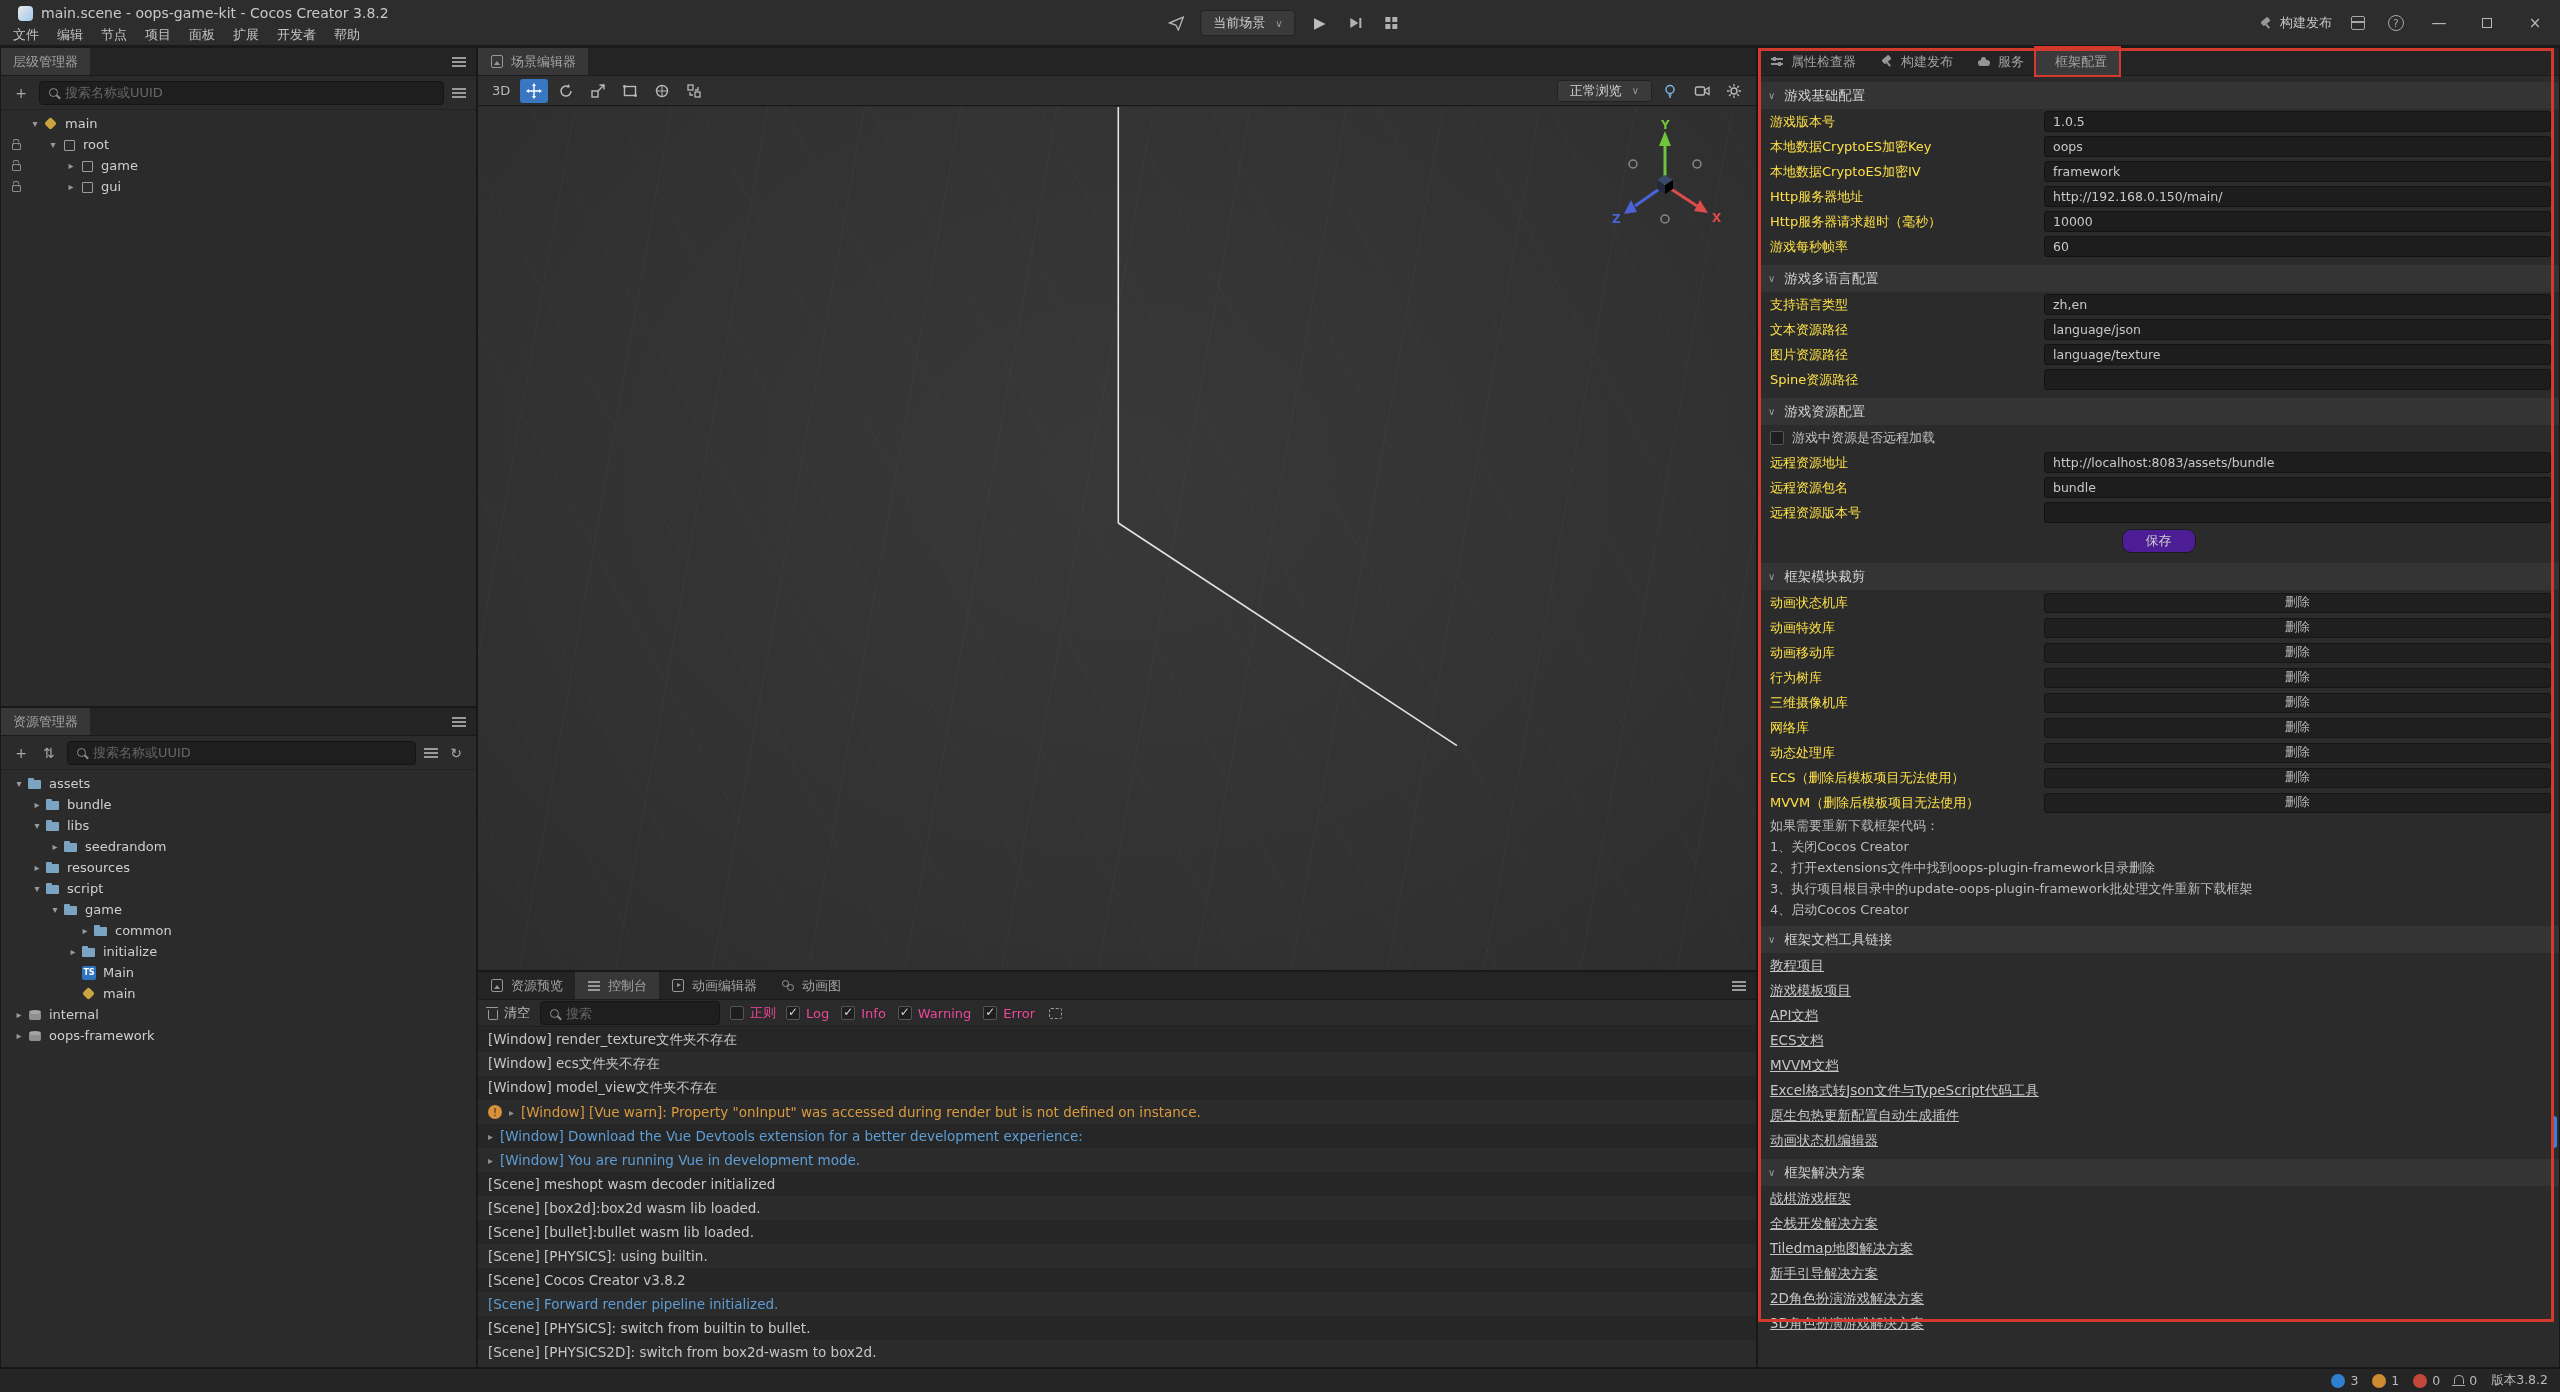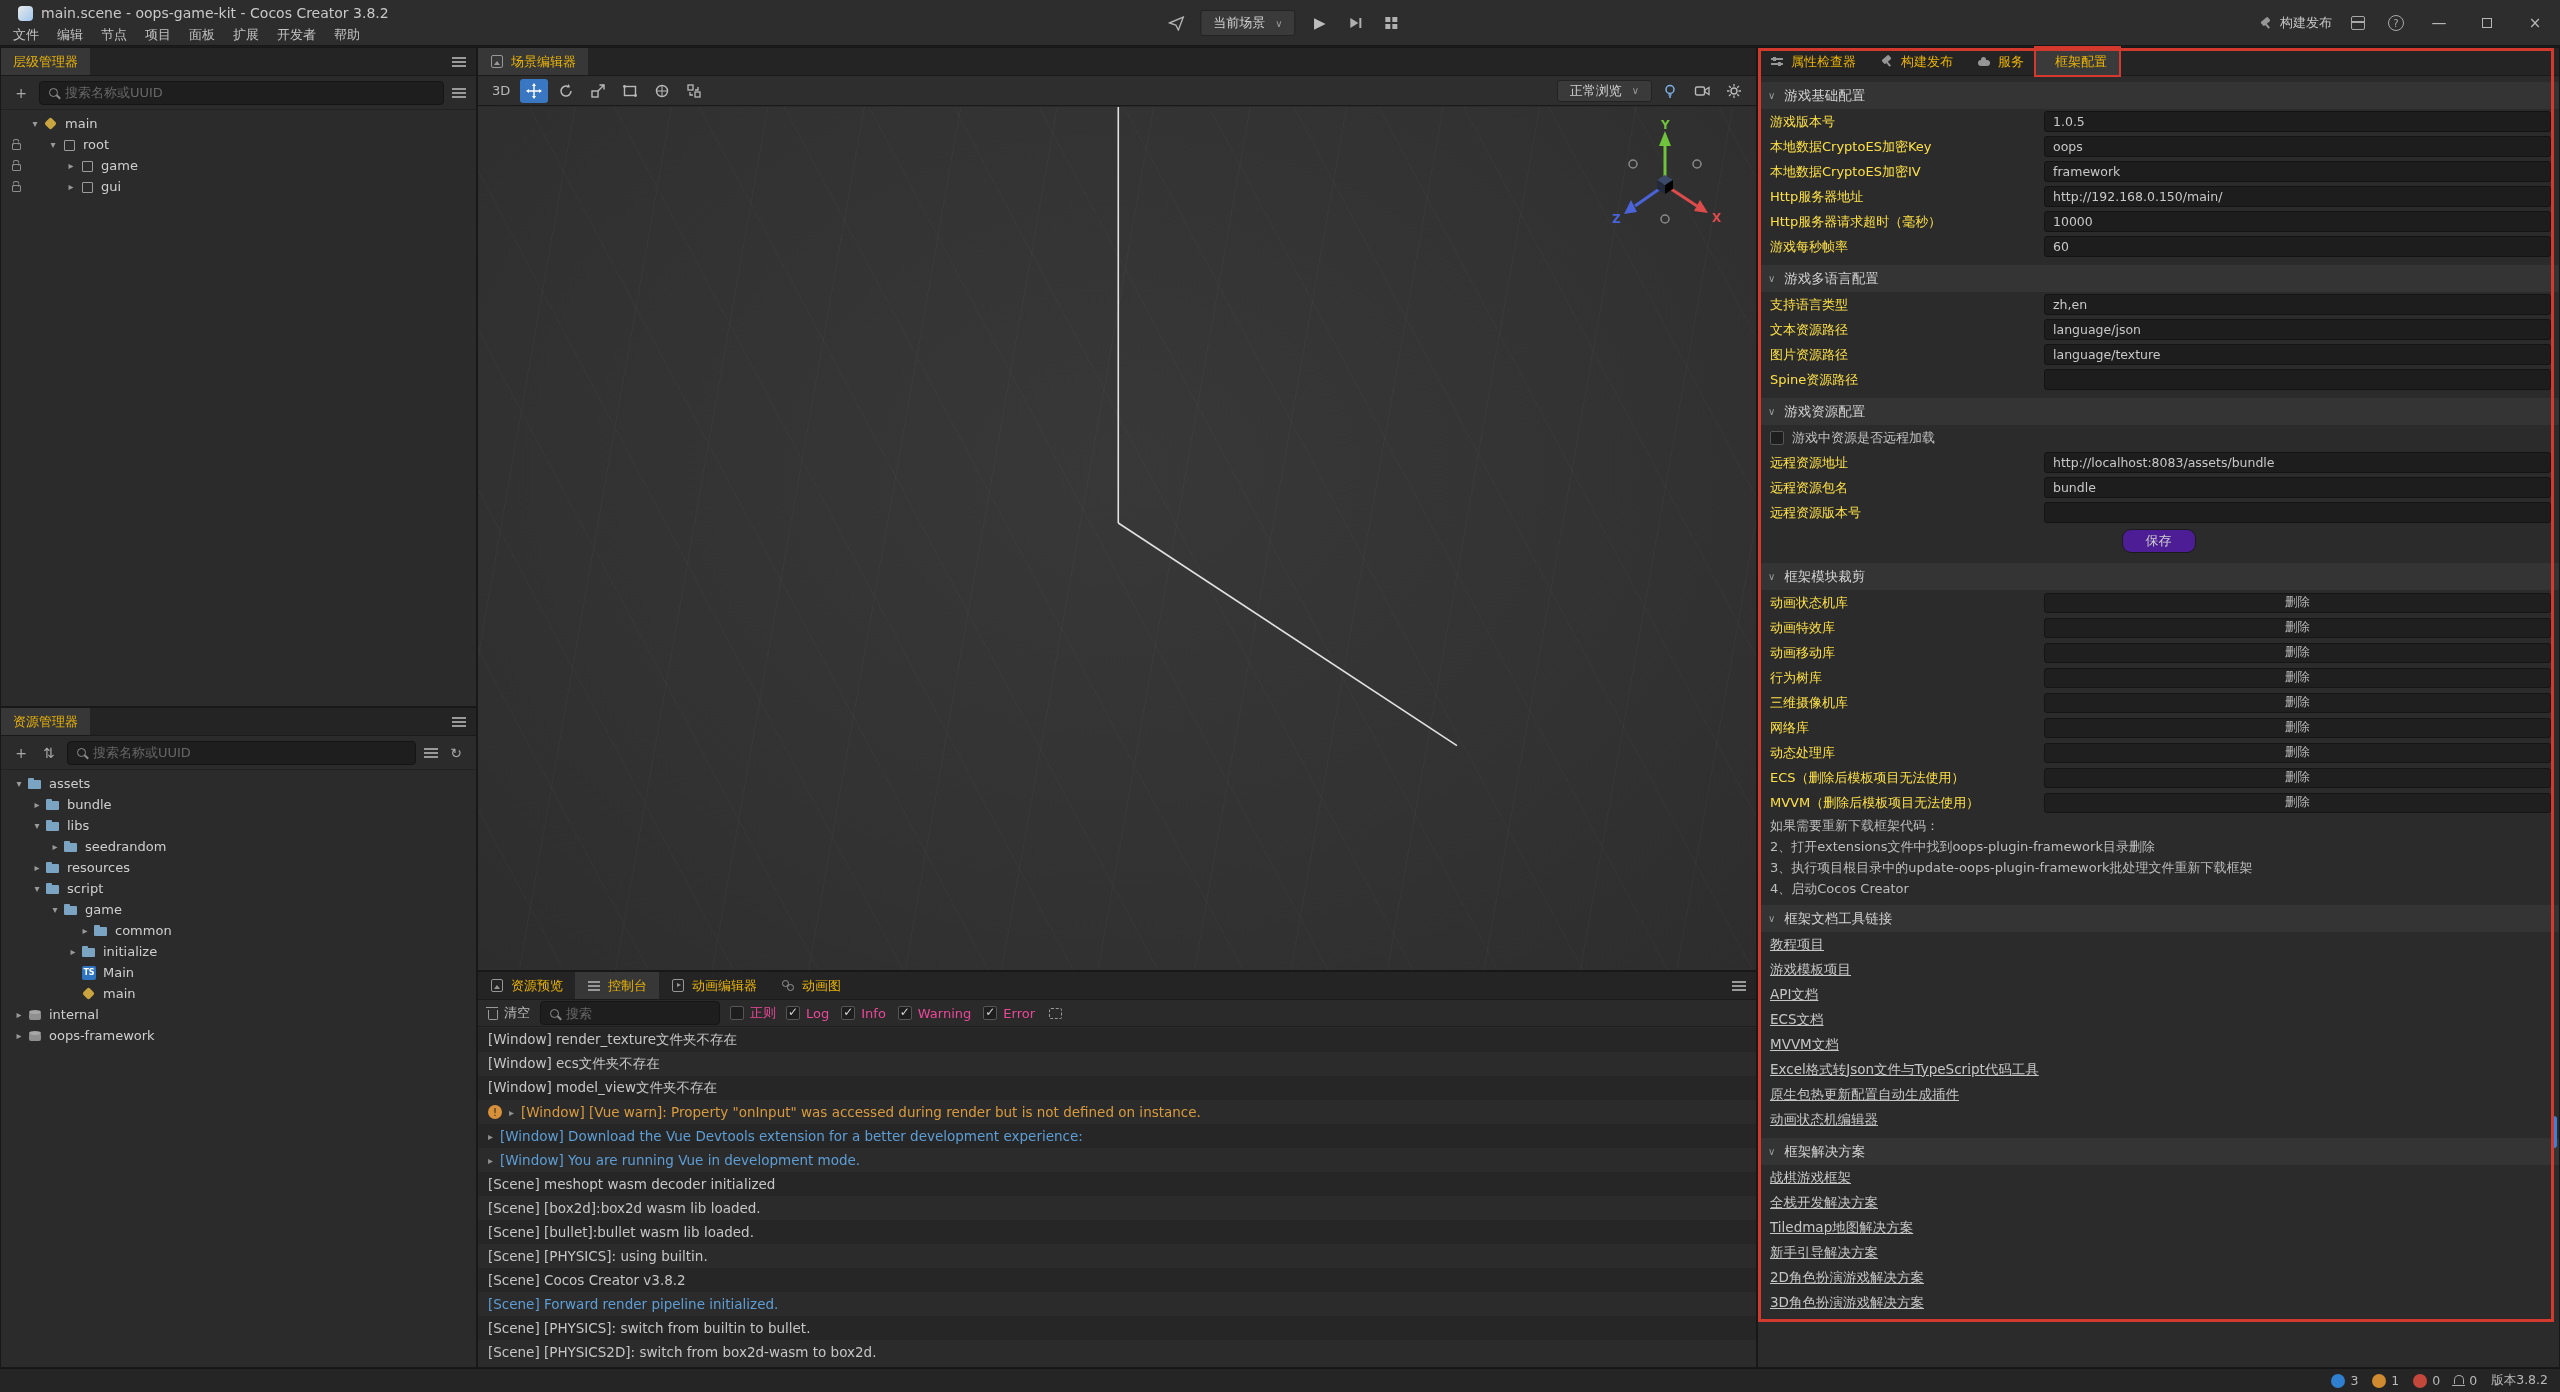--- a/index.html
+++ b/index.html
@@ -31,21 +31,21 @@
 
   
   .panel{position:absolute;background:#2b2b2b;border:1px solid #181818}
   #hierarchy{left:0;top:47px;width:477px;height:660px}
   #assets{left:0;top:707px;width:477px;height:661px}
   #scene{left:477px;top:47px;width:1280px;height:924px}
   #console{left:477px;top:971px;width:1280px;height:397px}
   #inspector{left:1757px;top:47px;width:803px;height:1321px}
 
   .panel-head{height:28px;background:#242424;border-bottom:1px solid #1a1a1a;display:flex;align-items:stretch}
-  .tab{display:flex;align-items:center;gap:7px;padding:0 12px;font-size:13px;color:#eab308;cursor:default}
+  .tab{display:flex;align-items:center;gap:7px;padding:0 12px;font-size:13px;color:#a3a3a3;cursor:default}
   .tab.single,.tab.active{background:#373737}
   .head-right{margin-left:auto;display:flex;align-items:center;gap:10px;padding-right:10px}
   .i-burger{position:relative;width:14px;height:12px}
   .i-burger::before{content:"";position:absolute;left:0;top:1px;width:14px;height:2px;background:#9a9a9a;box-shadow:0 4px 0 #9a9a9a,0 8px 0 #9a9a9a}
 
   .toolrow{height:34px;display:flex;align-items:center;gap:8px;padding:0 10px;border-bottom:1px solid #222}
   .searchbox{flex:1;display:flex;align-items:center;gap:7px;background:#1e1e1e;border:1px solid #151515;border-radius:4px;height:24px;padding:0 9px}
   .searchbox input{flex:1;background:transparent;border:none;outline:none;color:#bbb;font-size:13px;font-family:inherit;min-width:0}
   .searchbox input::placeholder{color:#676767}
   .i-search{position:relative;width:9px;height:9px;border:1.7px solid #8d8d8d;border-radius:50%;flex:none}
@@ -845,20 +845,21 @@
           <div class="mrow">
             <span class="plabel">MVVM（删除后模板项目无法使用）</span>
             <div class="mbar">
               <button class="mdel">删除</button>
             </div>
           </div>
         </div>
       <div>
 
       <div class="note">如果需要重新下载框架代码：</div>
+          <div class="note">1、关闭Cocos Creator</div>
           <div class="note">2、打开extensions文件中找到oops-plugin-framework目录删除</div>
           <div class="note">3、执行项目根目录中的update-oops-plugin-framework批处理文件重新下载框架</div>
           <div class="note">4、启动Cocos Creator</div>
         </div>
 
       <div class="sec-head">
         <span class="sec-chev">∨</span>
         <span>框架文档工具链接</span>
       </div>
       <div>

